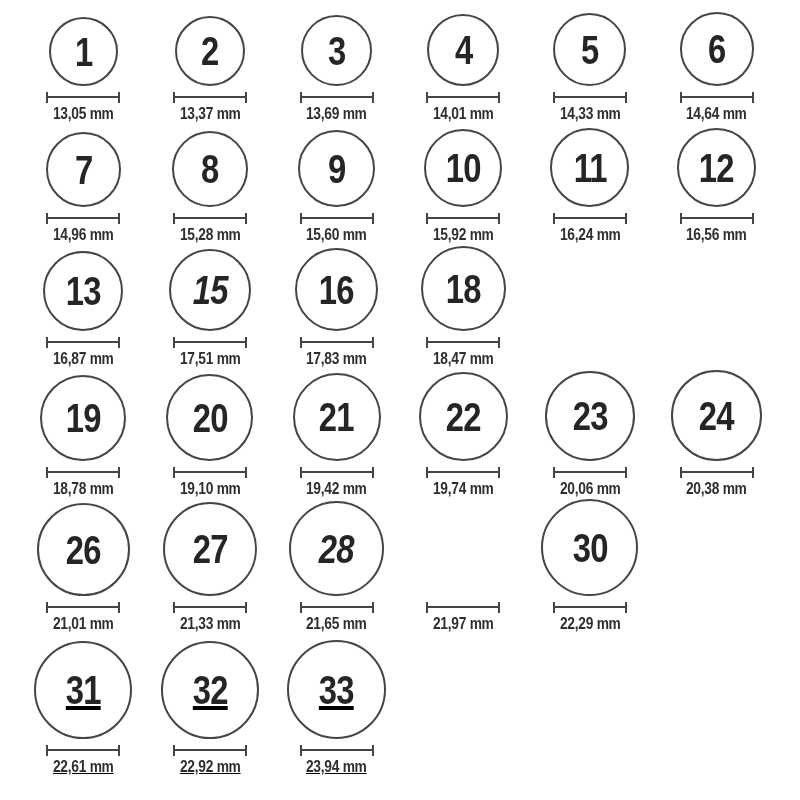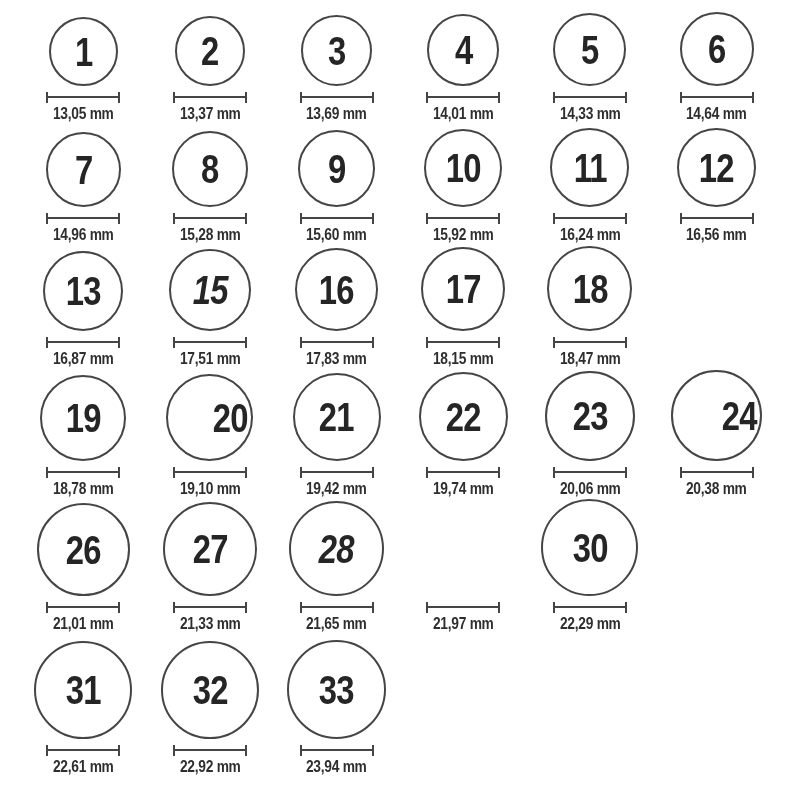--- a/index.html
+++ b/index.html
@@ -19,21 +19,21 @@
   }
   .chart-row {
     display: grid;
     grid-template-columns: repeat(6, 1fr);
   }
   .chart-row:nth-child(1) { height: 125px; }
   .chart-row:nth-child(2) { height: 121px; }
   .chart-row:nth-child(3) { height: 124px; }
   .chart-row:nth-child(4) { height: 129px; }
   .chart-row:nth-child(5) { height: 134px; }
-  .chart-row:nth-child(6) { height: 145px; }
+  .chart-row:nth-child(6) { height: 145px; text-decoration: underline; }
   .cell {
     display: flex;
     flex-direction: column;
     align-items: center;
     justify-content: flex-end;
     padding-bottom: 2px;
   }
   .circle {
     border: 2px solid #454545;
     border-radius: 50%;
@@ -218,50 +218,41 @@
       <div class="cell">
     <div class="circle" style="width: 83px; height: 83px;">
       <span class="num">16</span>
     </div>
     <div class="dim">
       <div class="dim-bar"></div>
     </div>
     <div class="dlabel">17,83 mm</div>
   </div>
       <div class="cell">
-    <div class="circle" style="width: 84px; height: 84px;">
-      <span class="num">17</span>
-    </div>
-    <div class="dim">
-      <div class="dim-bar"></div>
-    </div>
-    <div class="dlabel">18,15 mm</div>
-  </div>
-      <div class="cell">
     <div class="circle" style="width: 85px; height: 85px;">
       <span class="num">18</span>
     </div>
     <div class="dim">
       <div class="dim-bar"></div>
     </div>
     <div class="dlabel">18,47 mm</div>
   </div>
     </div>
     <div class="chart-row">
       <div class="cell">
     <div class="circle" style="width: 86px; height: 86px;">
       <span class="num">19</span>
     </div>
     <div class="dim">
       <div class="dim-bar"></div>
     </div>
     <div class="dlabel">18,78 mm</div>
   </div>
       <div class="cell">
-    <div class="circle" style="width: 87px; height: 87px; justify-content: flex-end;">
+    <div class="circle" style="width: 87px; height: 87px;">
       <span class="num">20</span>
     </div>
     <div class="dim">
       <div class="dim-bar"></div>
     </div>
     <div class="dlabel">19,10 mm</div>
   </div>
       <div class="cell">
     <div class="circle" style="width: 88px; height: 88px;">
       <span class="num">21</span>
@@ -283,21 +274,21 @@
       <div class="cell">
     <div class="circle" style="width: 90px; height: 90px;">
       <span class="num">23</span>
     </div>
     <div class="dim">
       <div class="dim-bar"></div>
     </div>
     <div class="dlabel">20,06 mm</div>
   </div>
       <div class="cell">
-    <div class="circle" style="width: 91px; height: 91px; justify-content: flex-end;">
+    <div class="circle" style="width: 91px; height: 91px;">
       <span class="num">24</span>
     </div>
     <div class="dim">
       <div class="dim-bar"></div>
     </div>
     <div class="dlabel">20,38 mm</div>
   </div>
     </div>
     <div class="chart-row">
       <div class="cell">

